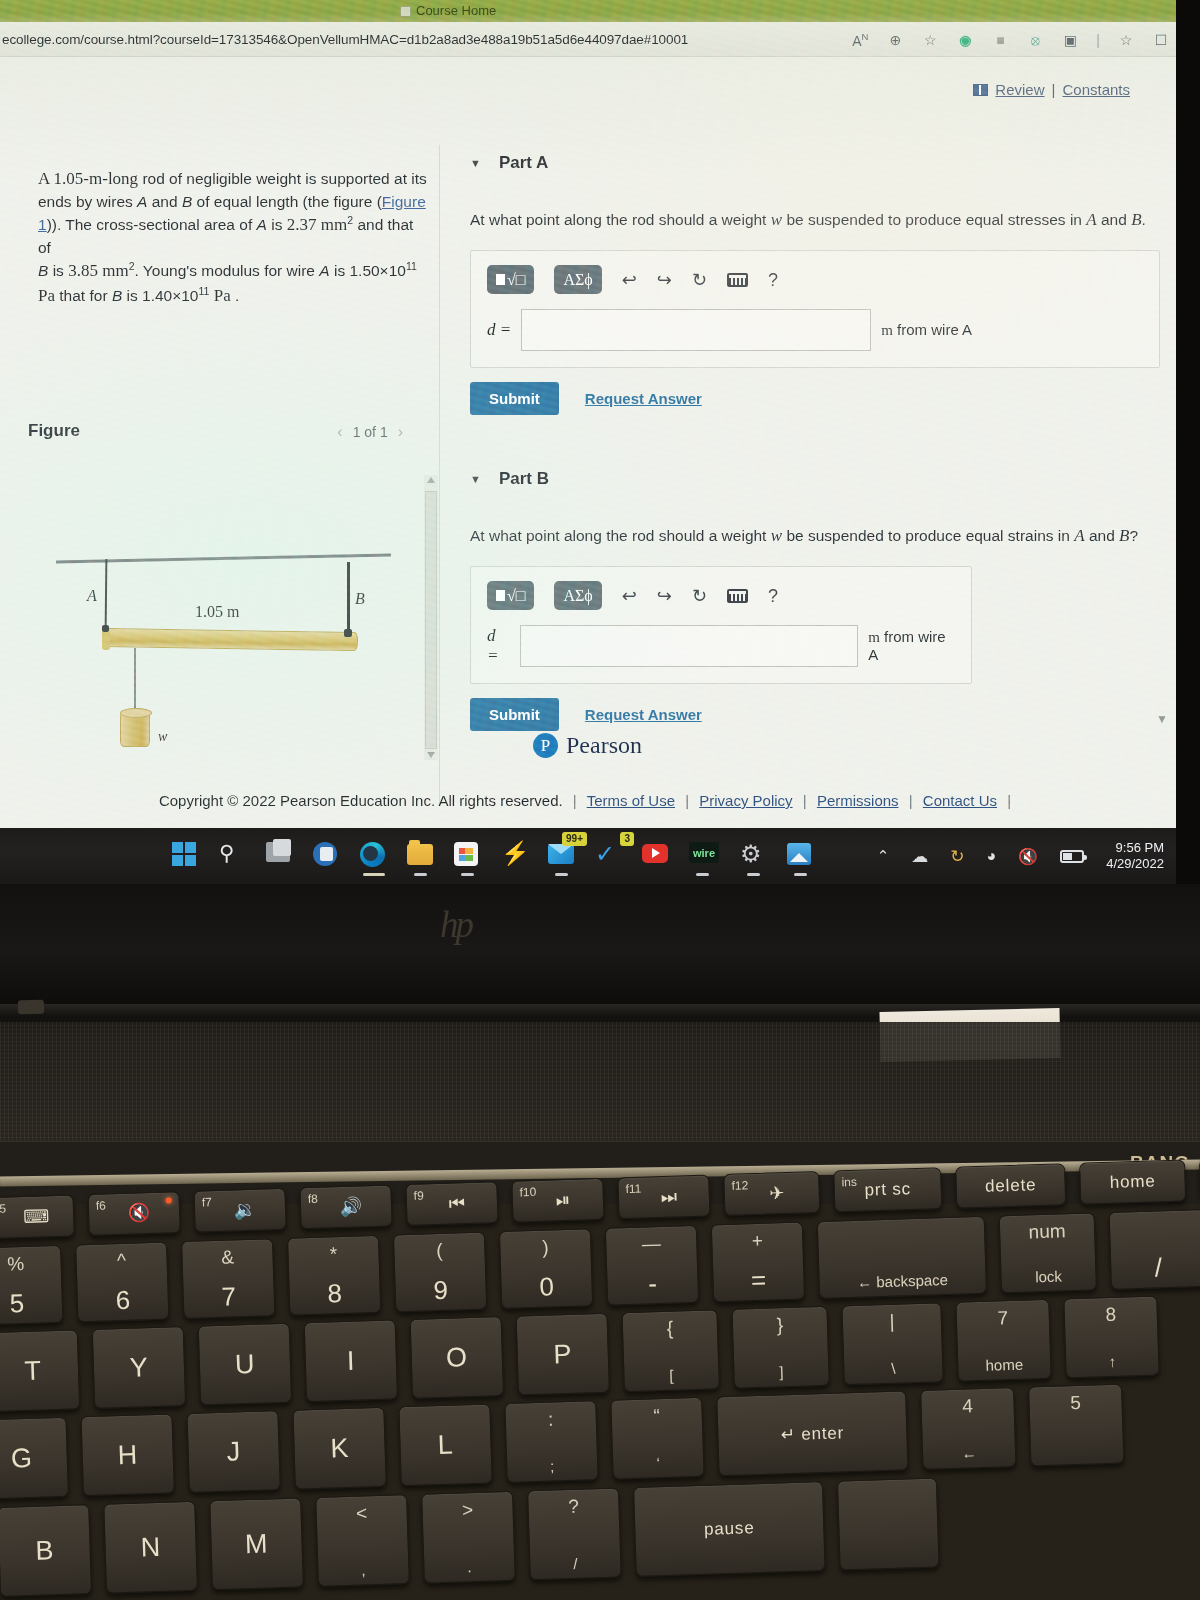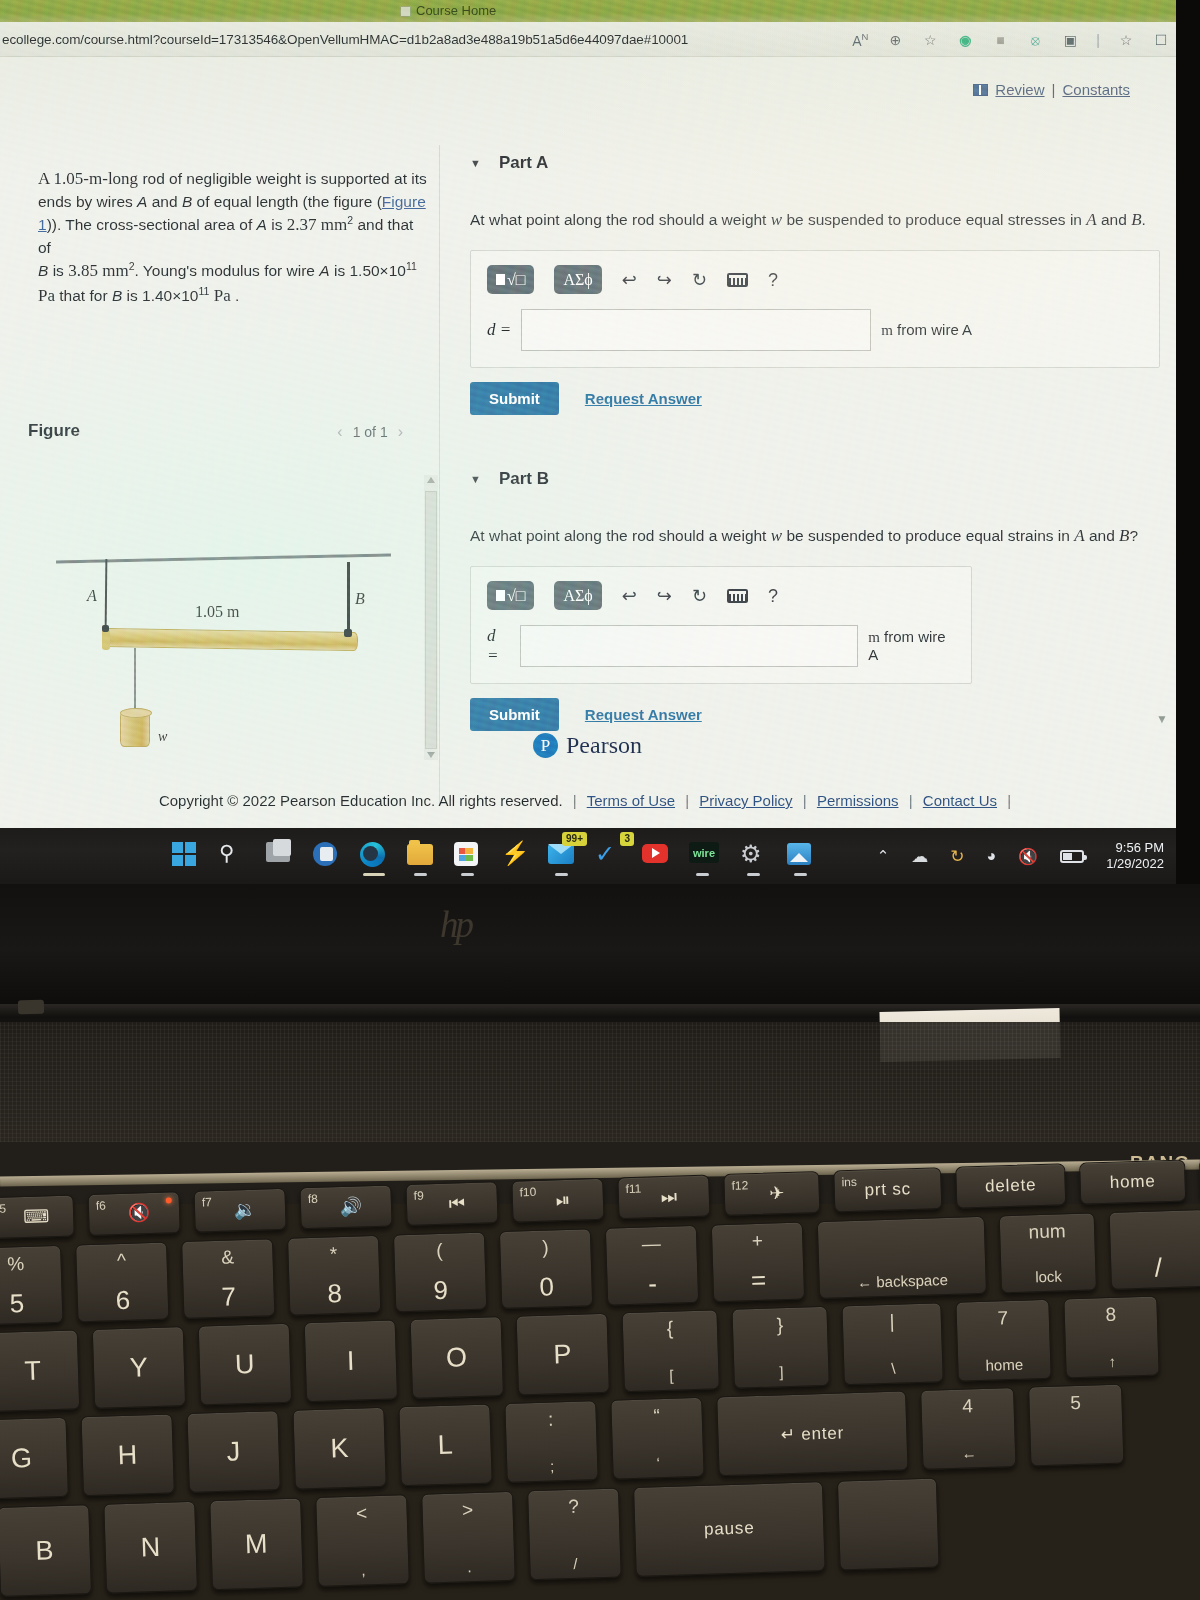--- a/index.html
+++ b/index.html
@@ -639,21 +639,21 @@
 
   <div class="tb-right">
     <span>⌃</span>
     <span class="ic-cloud">☁</span>
     <span class="ic-sync">↻</span>
     <span class="ic-wifi">◕</span>
     <span class="ic-mute">🔇</span>
     <span class="ic-batt"></span>
     <span class="tray-clock">
       <div>9:56 PM</div>
-      <div>1/29/2022</div>
+      <div>4/29/2022</div>
     </span>
   </div>
 </div>
 
 <div id="bezel"></div>
 <div class="hp-logo">hp</div>
 <div id="deck"></div>
 <div class="deck-hinge"></div>
 <div class="hinge-slot-l"></div>
 <div class="paper"></div>

